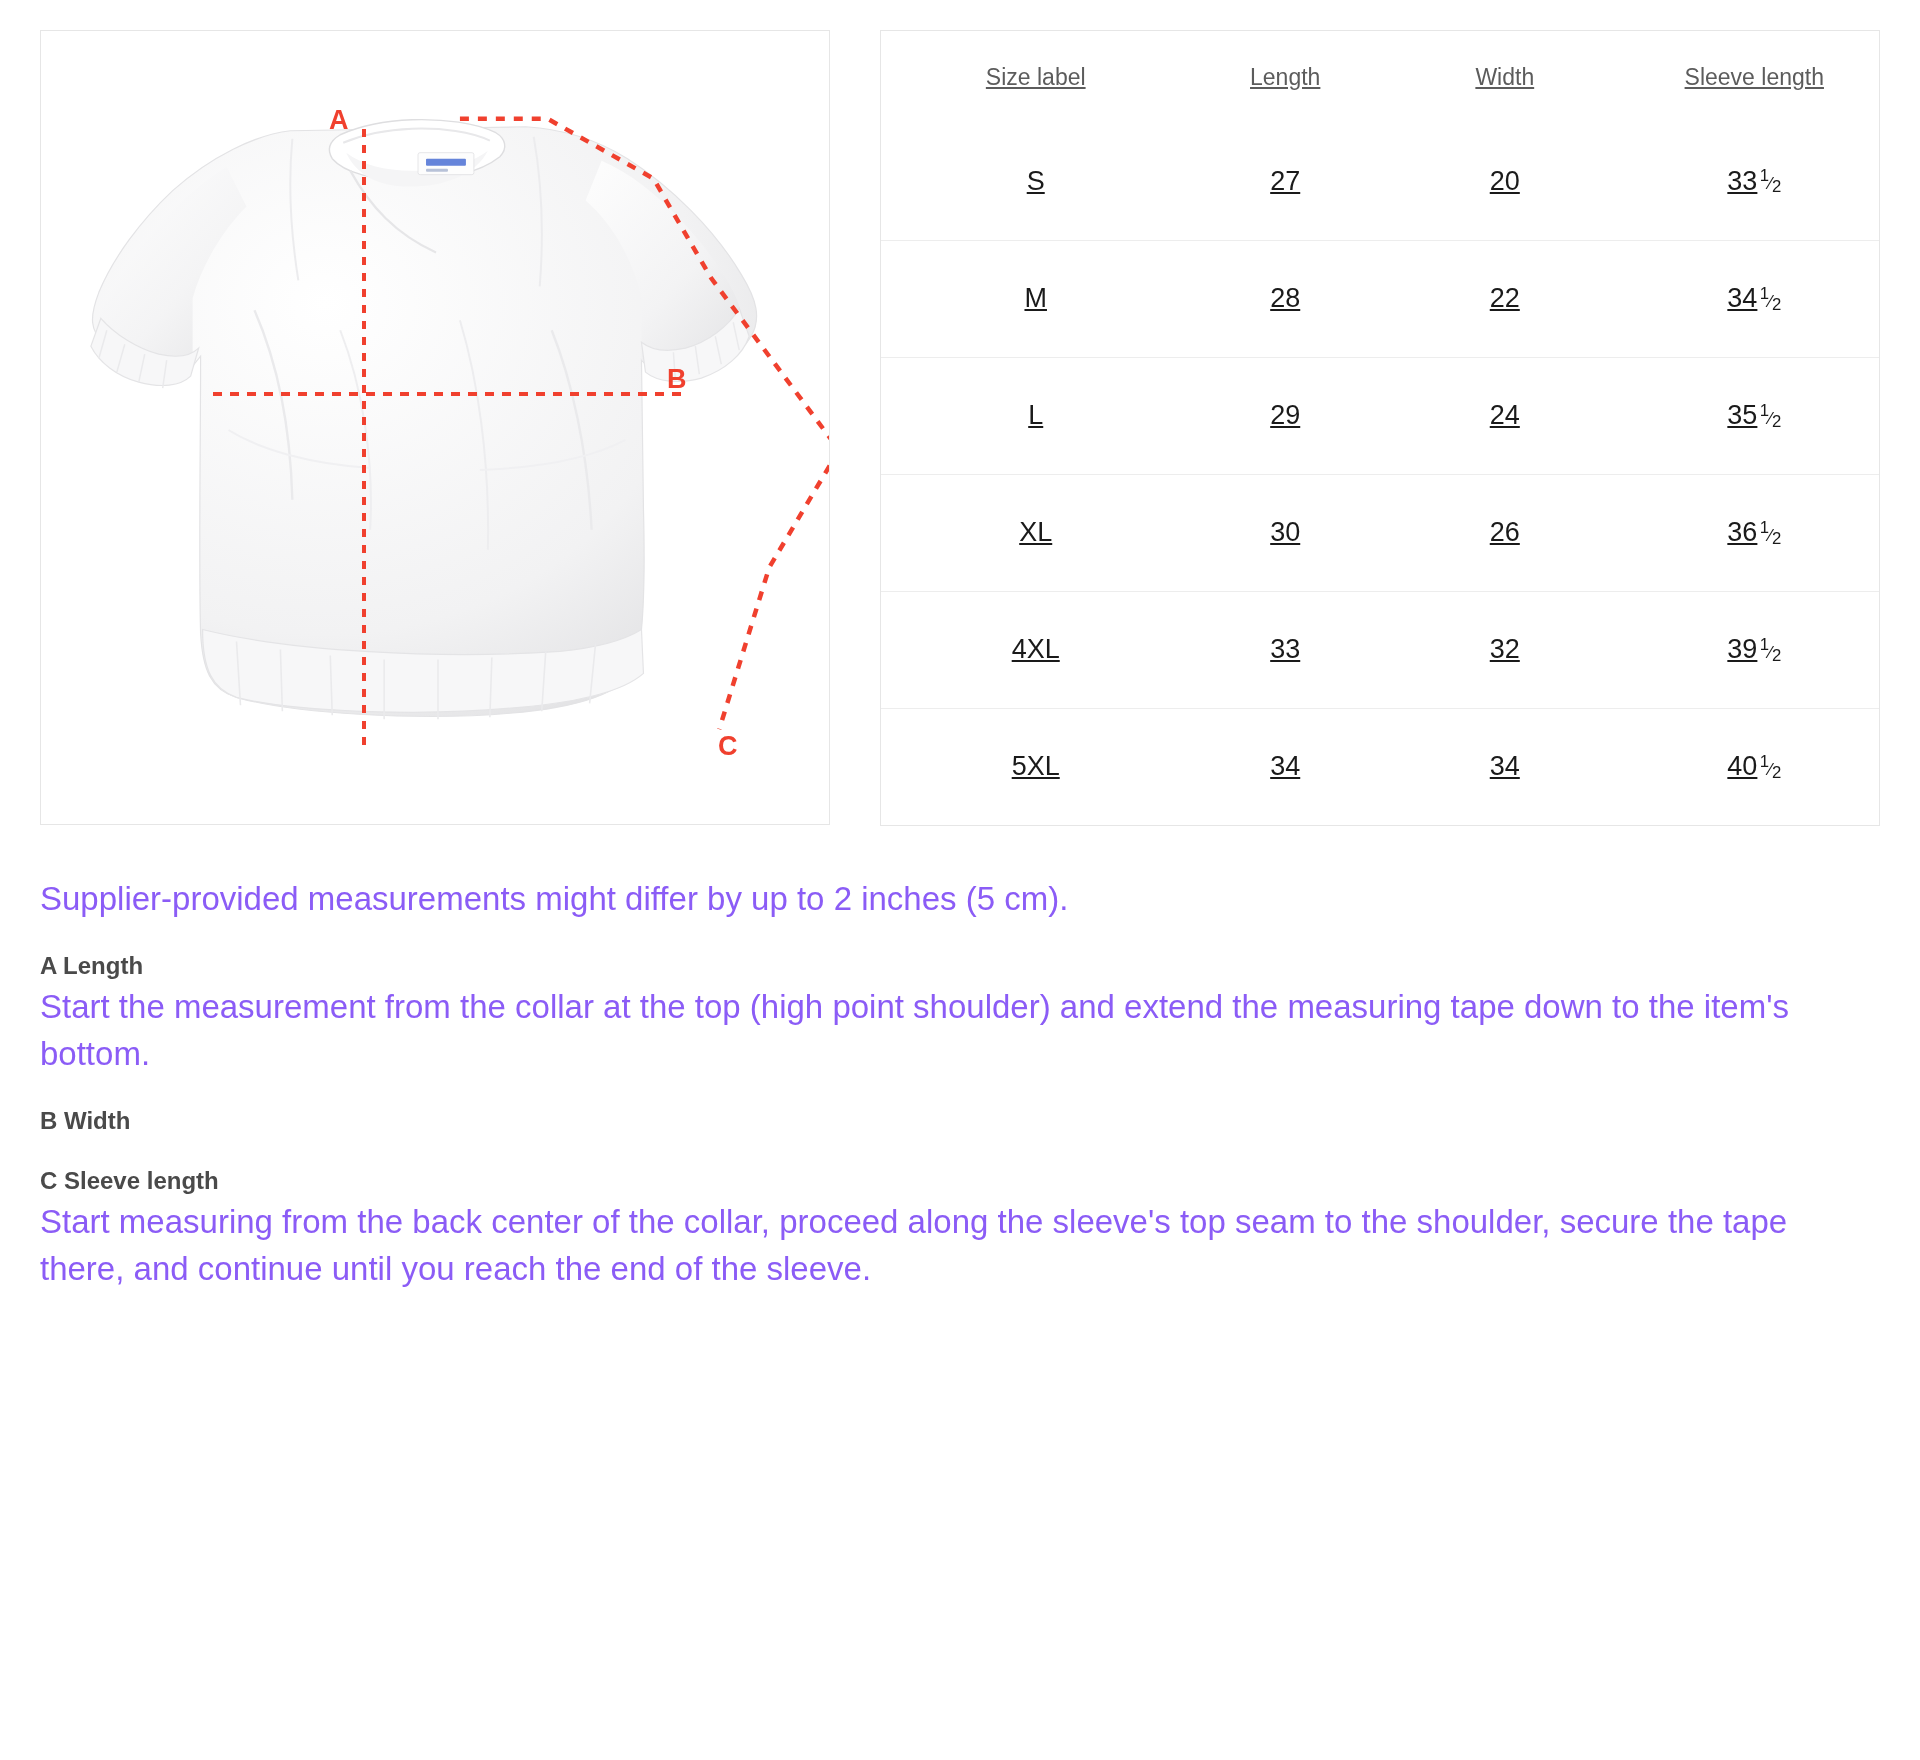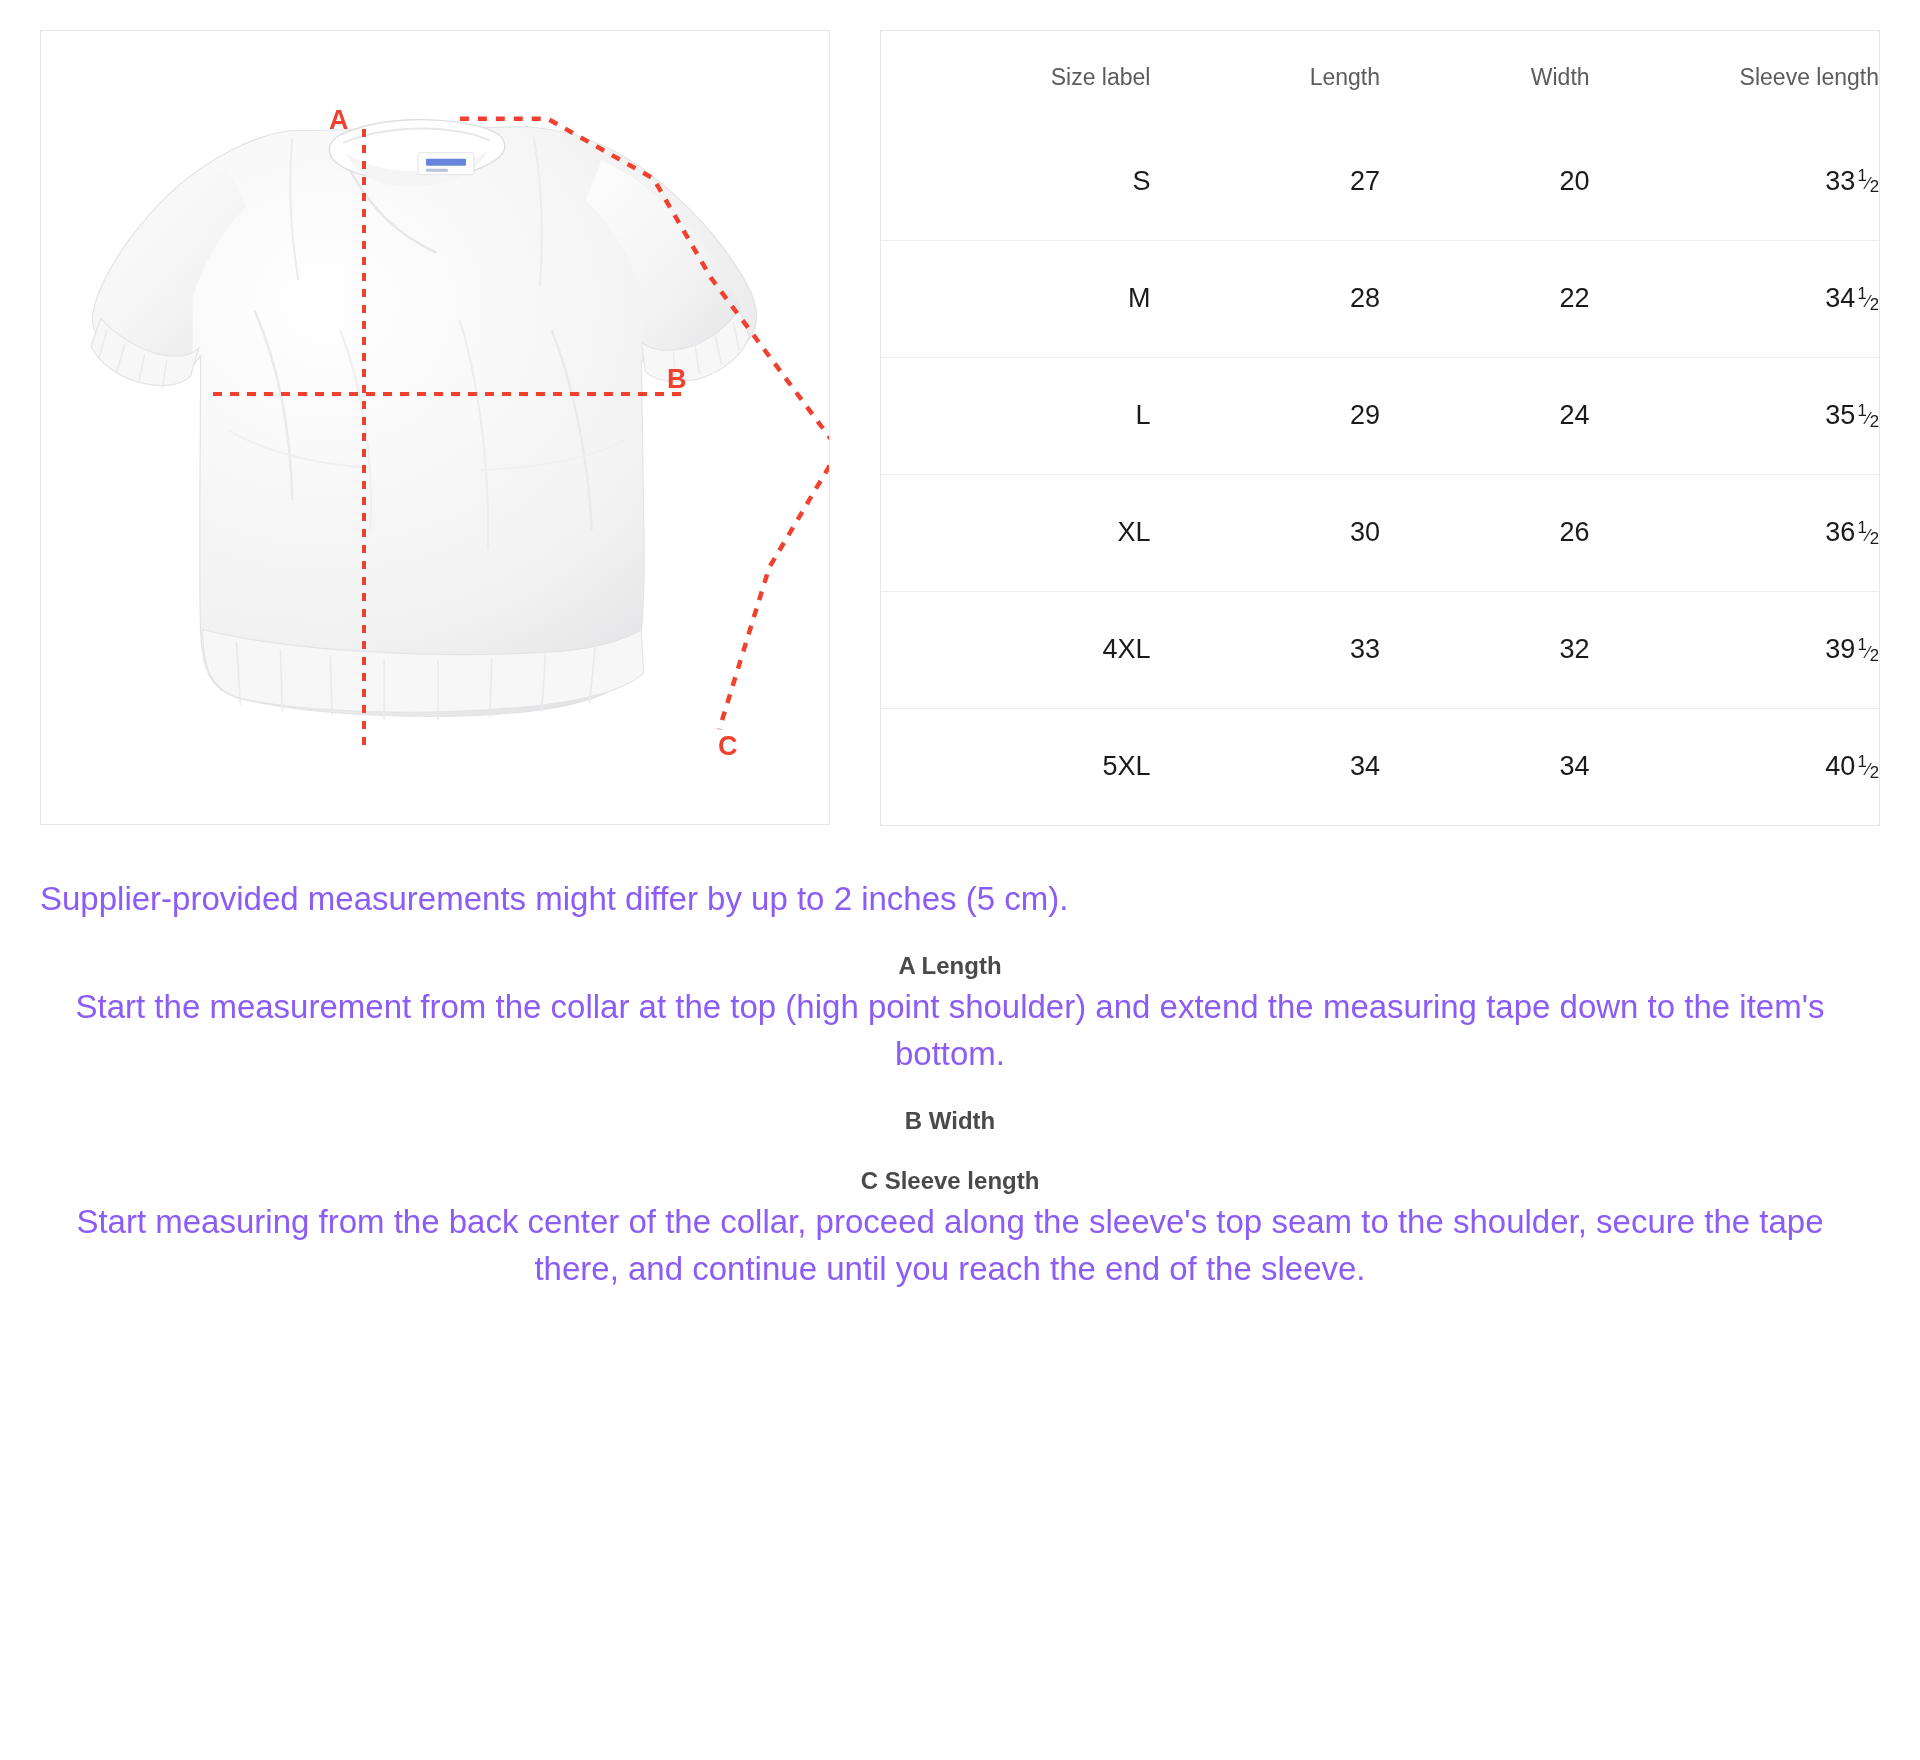--- a/index.html
+++ b/index.html
@@ -95,23 +95,24 @@
     background: #ffffff;
     max-width: 1010px;
   }
   table.size-table {
     width: 100%;
     border-collapse: collapse;
     table-layout: fixed;
   }
   table.size-table th,
   table.size-table td {
-    text-align: right;
+    text-align: center;
     padding: 0;
     vertical-align: middle;
+    text-decoration: underline;
   }
   table.size-table thead th {
     height: 92px;
     font-weight: normal;
     font-size: 23px;
     color: #5c5c5c;
     padding-left: 40px;
   }
   table.size-table tbody td {
     height: 117px;
@@ -144,21 +145,21 @@
     padding: 50px 40px 0 40px;
     max-width: 1900px;
   }
   .copy p {
     margin: 0 0 26px 0;
     font-size: 33px;
     line-height: 1.42;
     color: #8b5cf6;
     max-width: 1860px;
   }
-  .copy .blk { margin-bottom: 26px; text-align: center; }
+  .copy .blk { margin-bottom: 26px; }
   .copy h3 {
     margin: 0 0 2px 0;
     font-size: 24px;
     font-weight: bold;
     color: #4a4a4a;
     line-height: 1.4;
   }
   .copy .blk p { margin: 0; }
 </style>
 </head>

